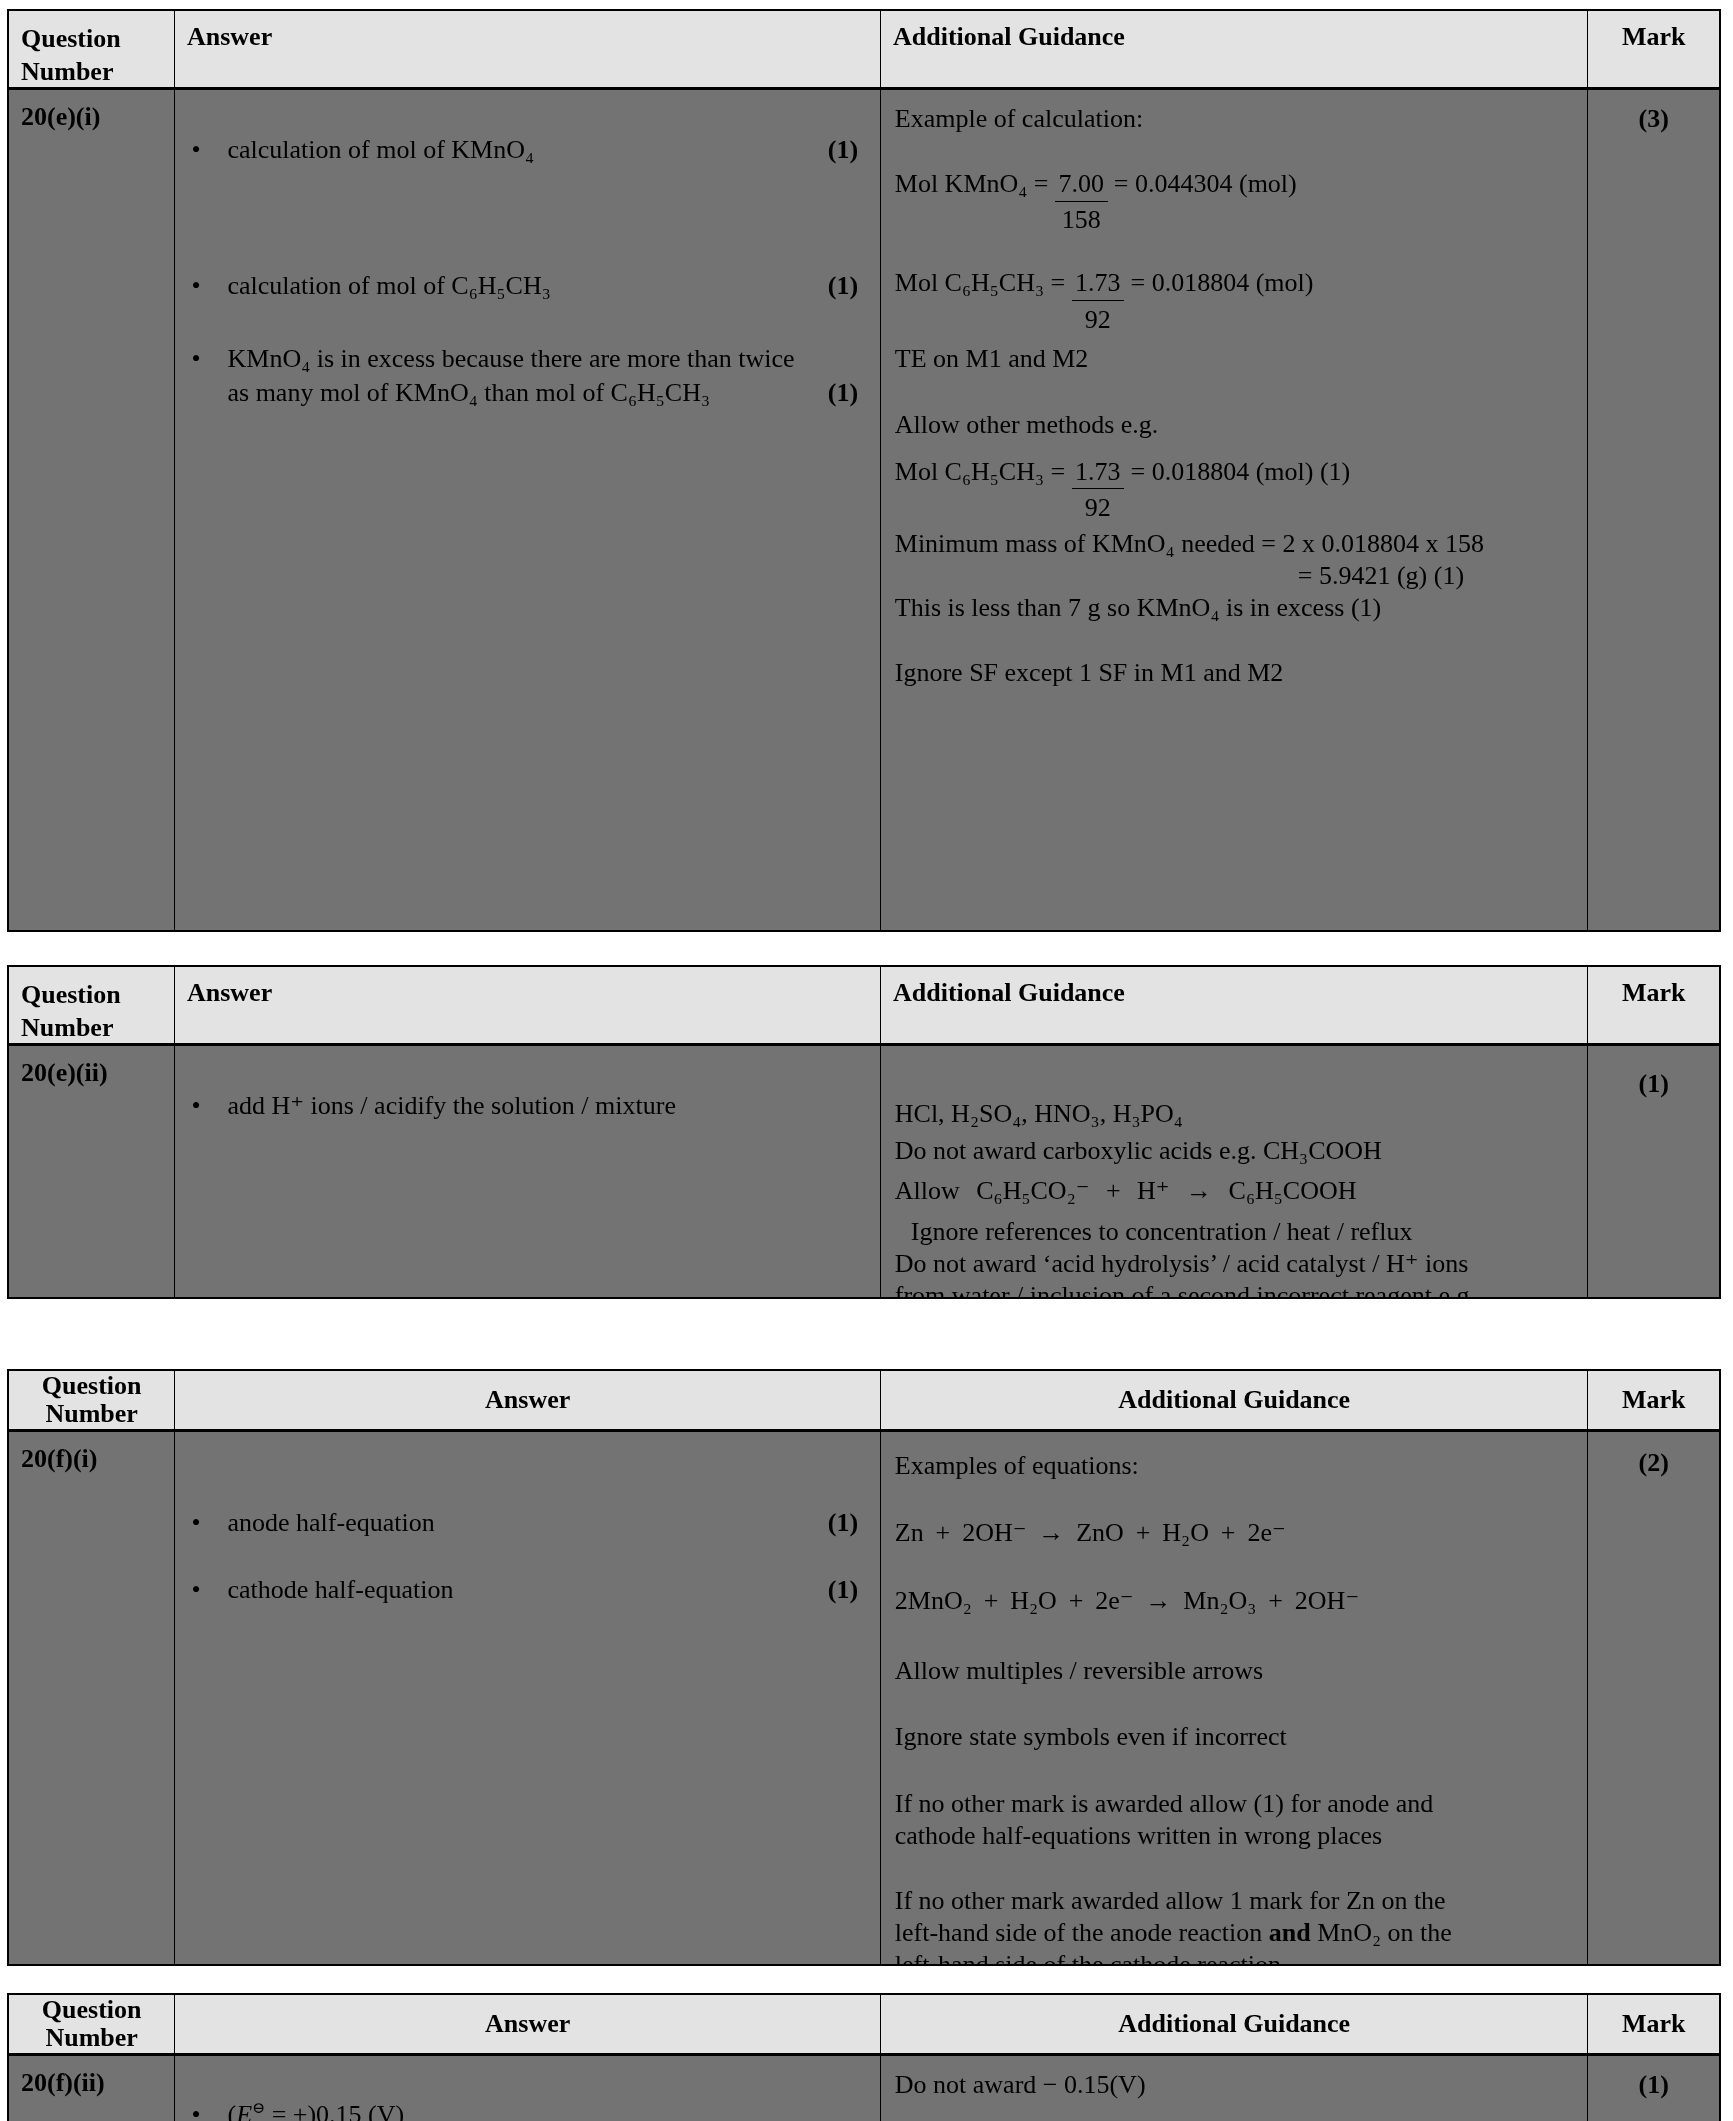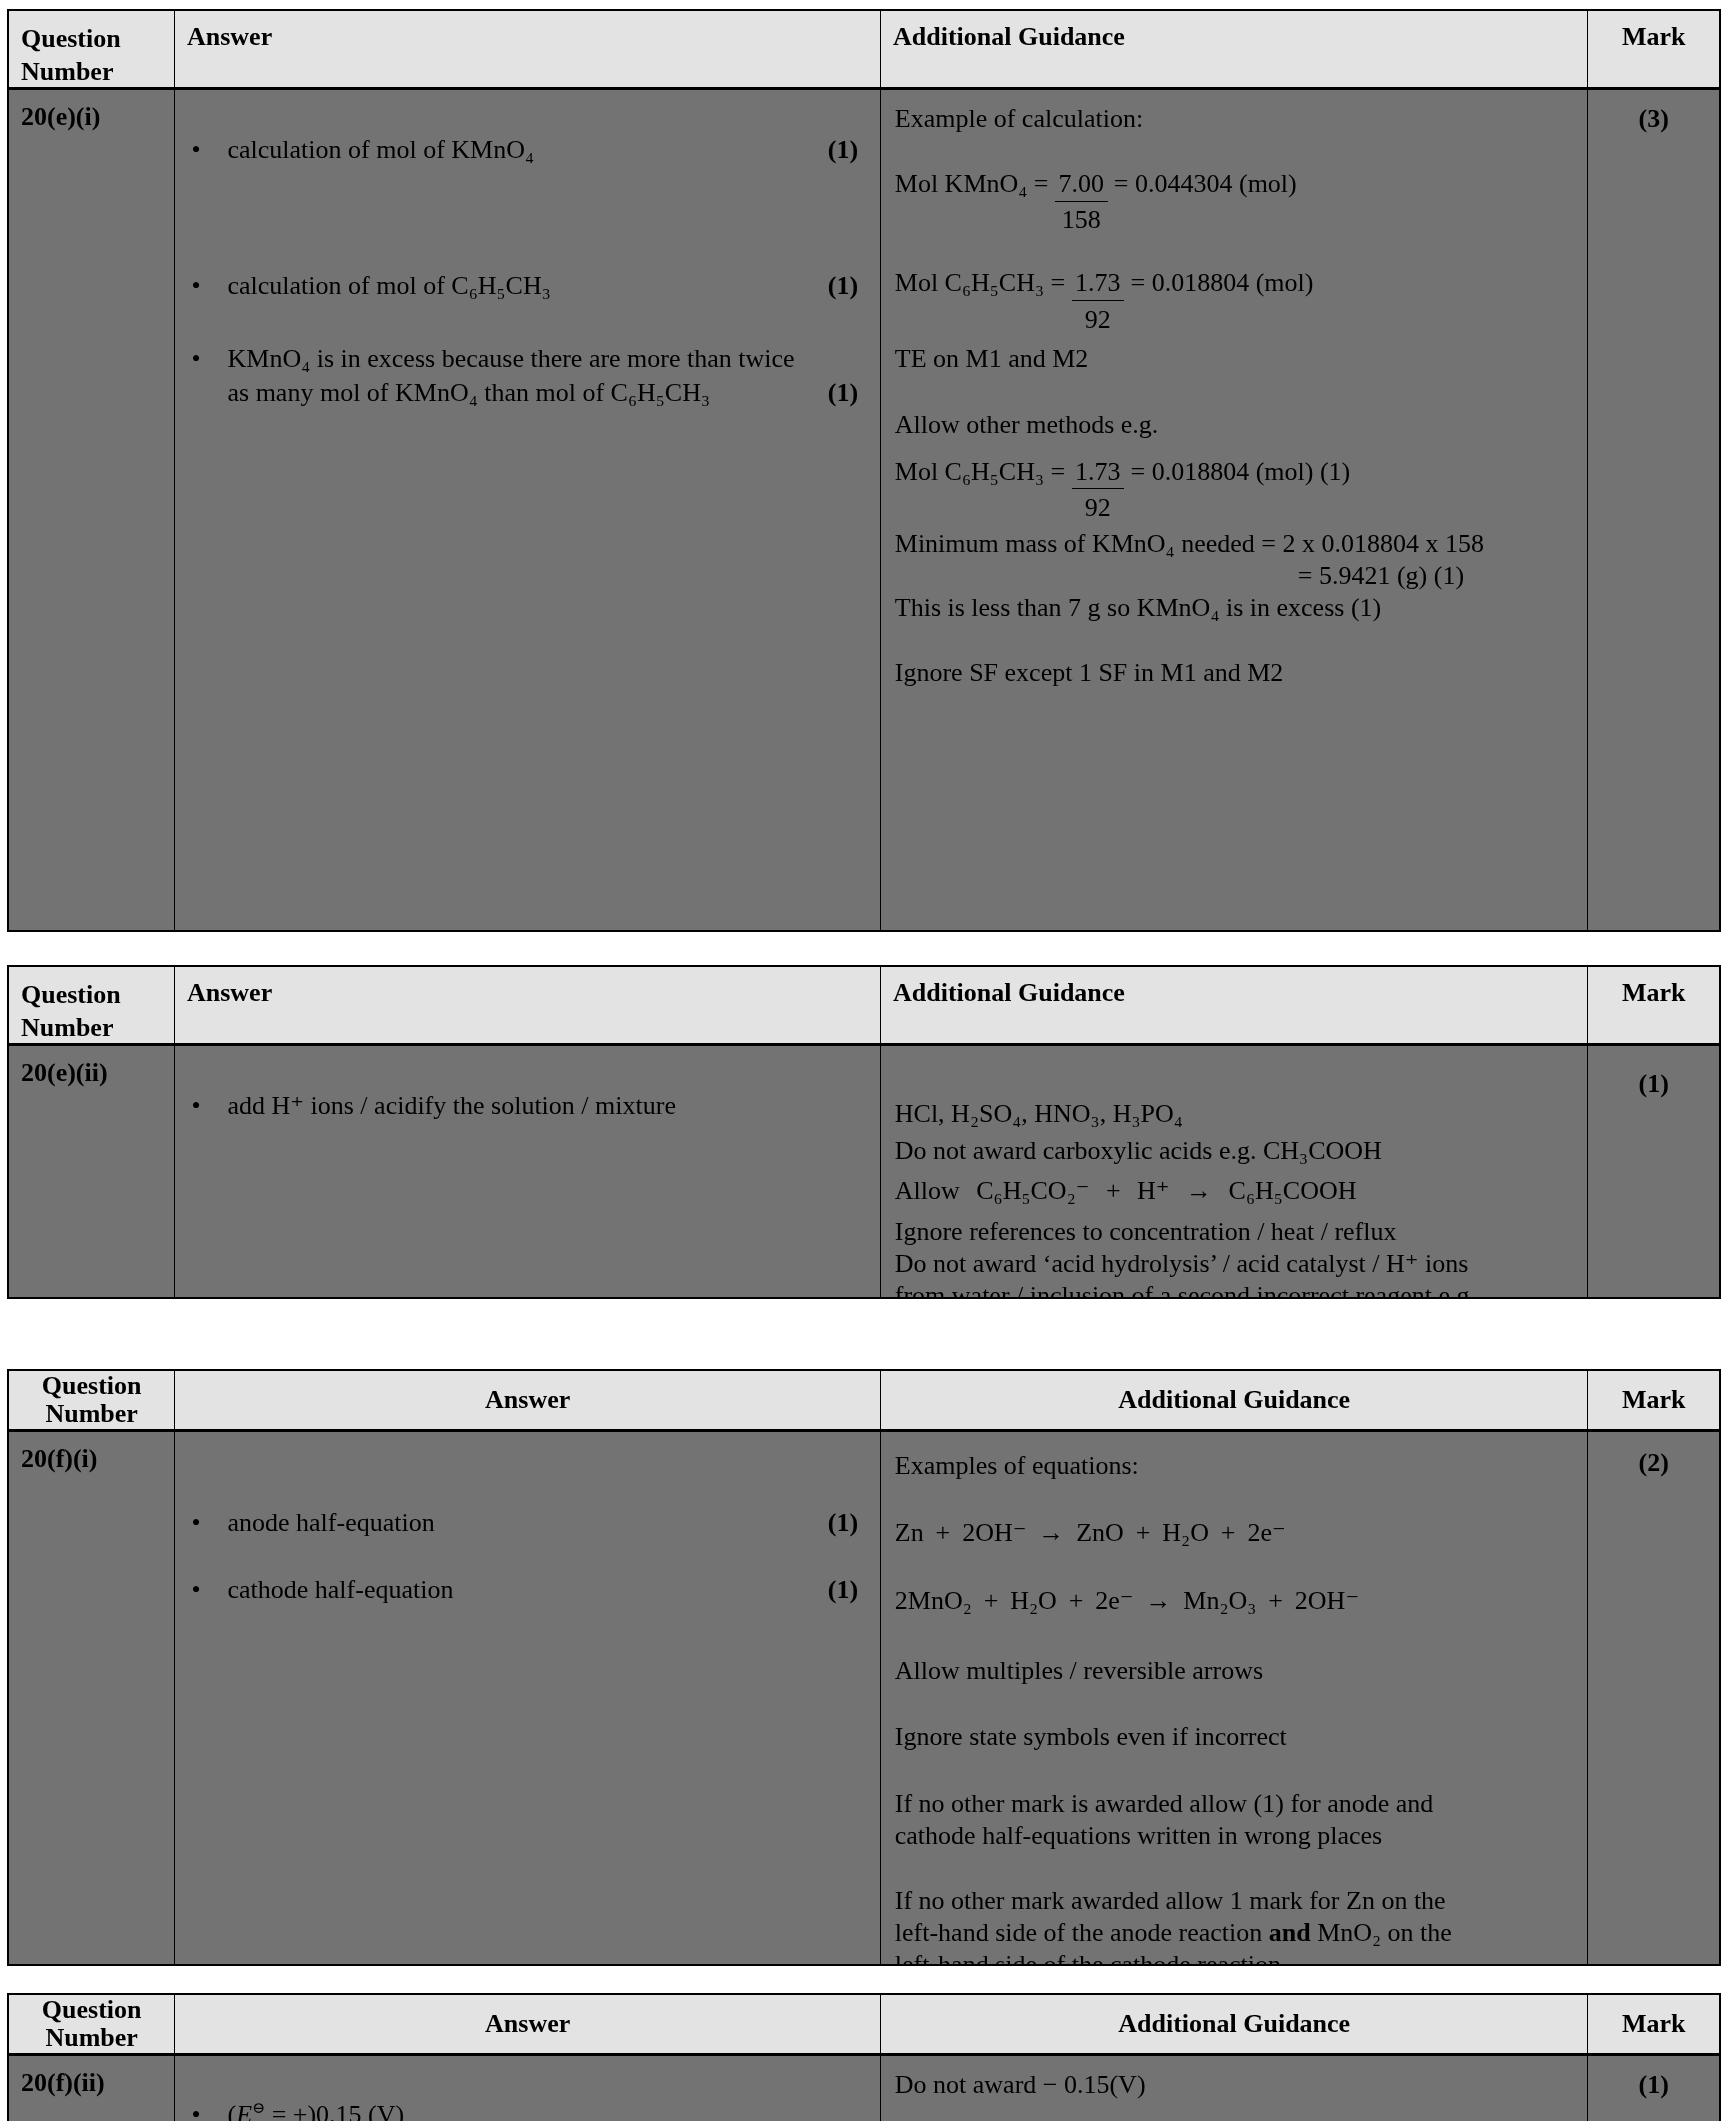--- a/index.html
+++ b/index.html
@@ -44,21 +44,21 @@
   .ans-row .b{width:36px;flex:none;}
   .ans-row .t{flex:1;}
   .ans-row .m{font-weight:bold;margin-left:11px;align-self:flex-end;flex:none;}
   .gcell{padding:0 12.7px 0 13.6px;}
   .gp{line-height:32px;}
   .g-narrow{max-width:583px;}
   .gpad-t1{padding-top:12.7px;} .gpad-t2{padding-top:40px;} .gpad-t3{padding-top:18px;} .gpad-t4{padding-top:12.7px;}
   .mcell{font-weight:bold;text-align:center;line-height:32px;}
   .mpad-t1{padding-top:12.7px;} .mpad-t2{padding-top:22px;} .mpad-t3{padding-top:14.5px;} .mpad-t4{padding-top:12.7px;}
   .mt2{margin-top:12px;}.mt4{margin-top:3.6px;}.mt6{margin-top:5.4px;}.mt7{margin-top:6.3px;}.mt8{margin-top:7.2px;}
-  .mt10{margin-top:9px;}.mt16{margin-top:14.5px;}.mt34{margin-top:31px;}.mt36{margin-top:33px;}
+  .mt10{margin-top:9px;margin-left:16px;}.mt16{margin-top:14.5px;}.mt34{margin-top:31px;}.mt36{margin-top:33px;}
   .mt37{margin-top:33px;}.mt38{margin-top:34px;}.mt39{margin-top:35px;}.mt40{margin-top:36px;}
   .mt42{margin-top:38px;}.mt43{margin-top:39px;}.mt113{margin-top:102px;}
   .indent445{margin-left:403px;}
   .frac{display:inline-block;vertical-align:top;text-align:center;margin:0 6.3px;}
   .fnum{display:block;border-bottom:1.8px solid #000;padding:0 3.6px 0.9px;}
   .fden{display:block;padding-top:2.7px;}
   .eq{word-spacing:5.4px;}
   .eqwide{word-spacing:10px;}
   .esup{font-size:0.60em;vertical-align:super;line-height:0;}
   .totals{width:1714px;margin:7.2px 0 0 7.2px;text-align:right;font-weight:bold;font-size:28px;line-height:34px;padding-right:1.8px;box-sizing:border-box;}

